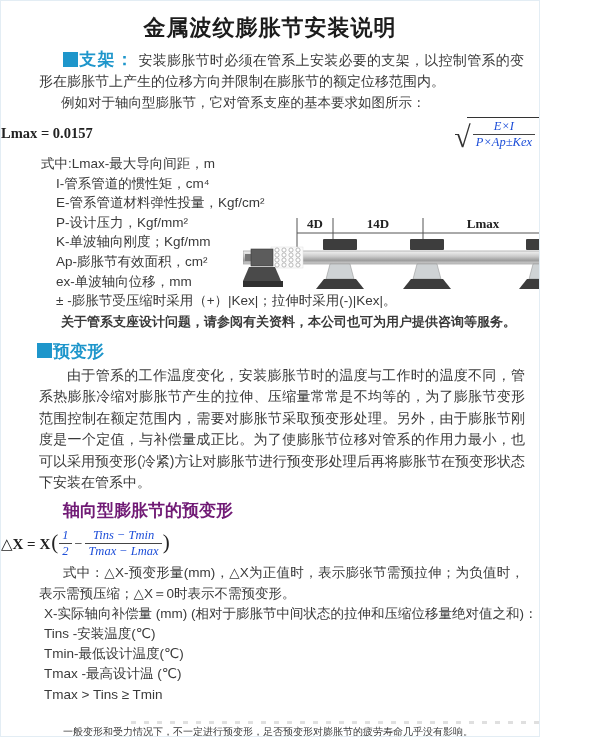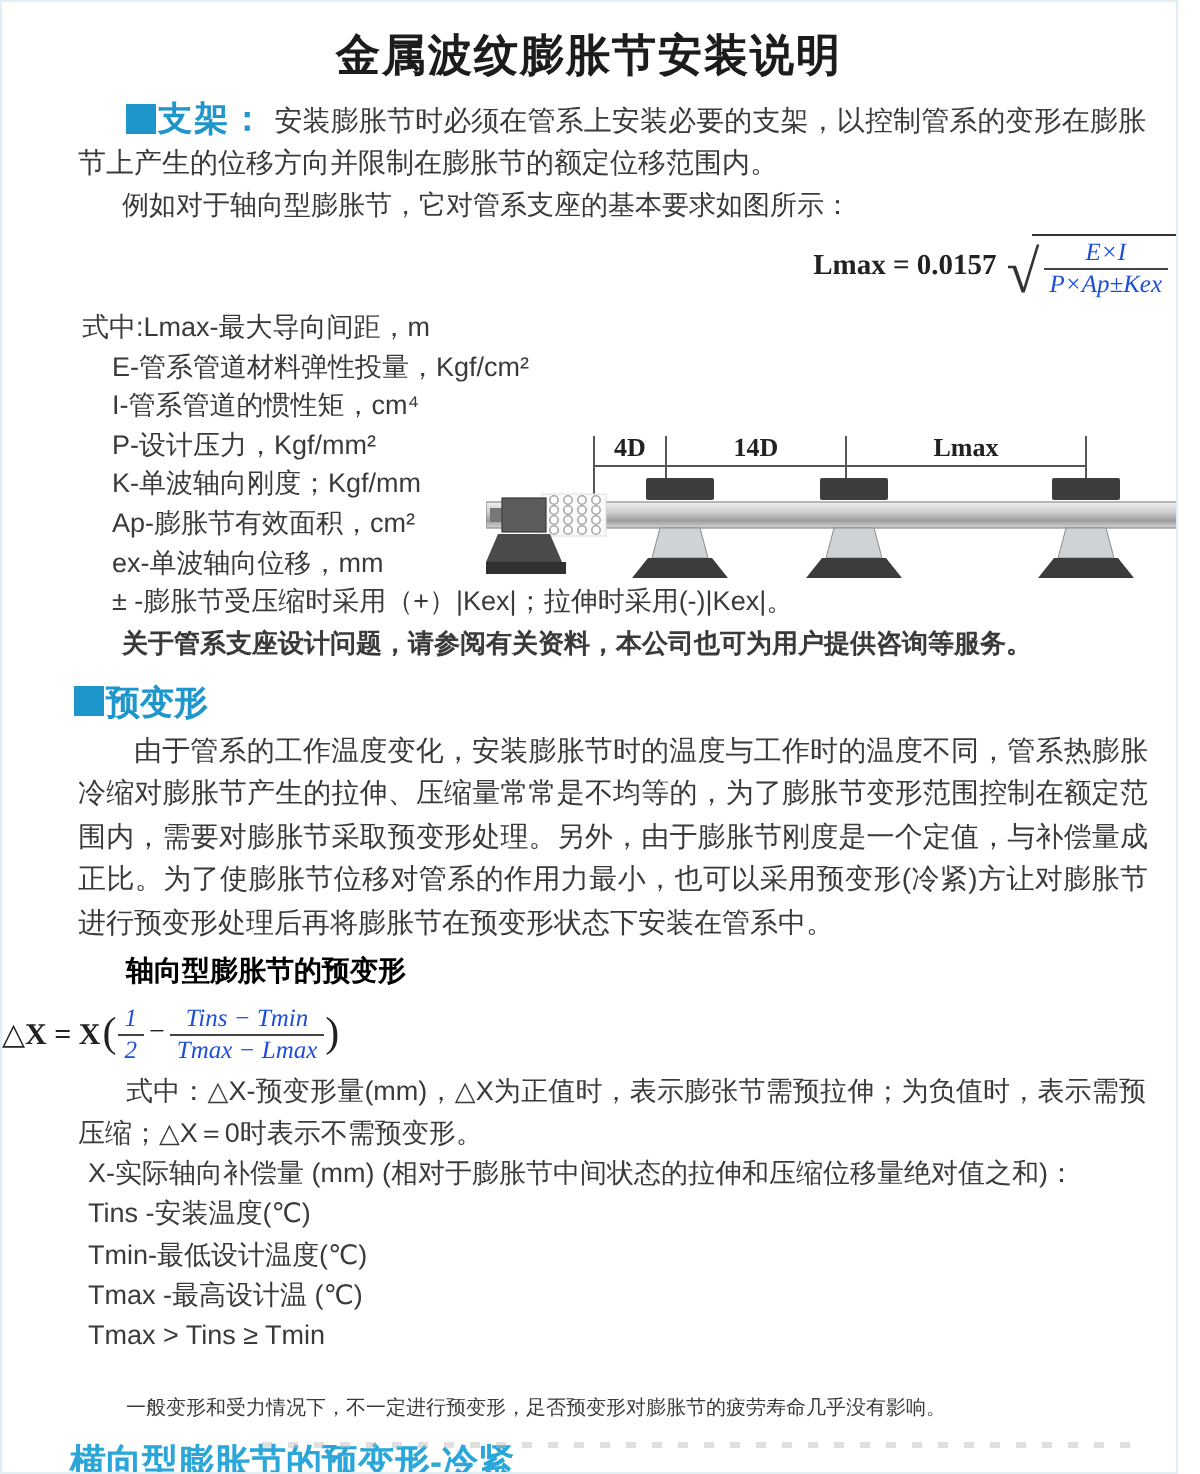--- a/index.html
+++ b/index.html
@@ -1,51 +1,51 @@
 <!DOCTYPE html>
 <html><head>
 <meta charset="utf-8">
 <style>
   html,body{margin:0;padding:0;background:#ffffff;}
   .page{
-    width:589px;height:737px;box-sizing:border-box;position:relative;overflow:hidden;
+    width:540px;height:737px;box-sizing:border-box;position:relative;overflow:hidden;
     background:#ffffff;border:1px solid #e3edf4;
     font-family:"Liberation Sans","DejaVu Sans",sans-serif;color:#3a3a3a;
   }
   .title{
     text-align:center;font-size:22px;font-weight:bold;color:#1c1c1c;
     margin:12px 0 6px;letter-spacing:1px;
   }
   .p-intro{margin:6px 15px 0 38px;font-size:14px;line-height:21px;text-align:justify;text-indent:24px;}
   .bullet-square{display:inline-block;width:15px;height:15px;background:#1e96cb;margin-right:1px;vertical-align:-2px;}
   .bullet-heading{color:#1e96cb;font-weight:bold;font-size:17px;letter-spacing:1px;}
   .p-example{margin:0 15px 0 60px;font-size:13.5px;line-height:21px;}
 
   
-  .lmax-formula{display:flex;justify-content:flex-end;align-items:center;margin:3px 0 1px;height:34px;
+  .lmax-formula{display:flex;justify-content:space-between;align-items:center;margin:3px 0 1px;height:34px;
     font-family:"Liberation Serif","DejaVu Serif",serif;color:#222;}
   .lmax-lhs{font-weight:bold;font-size:14.5px;margin-right:5px;}
   .sqrt{display:inline-flex;align-items:center;}
   .sqrt-glyph{font-size:30px;line-height:0.9;margin-right:-4px;transform:translateY(3px);color:#333;}
   .sqrt-content{border-top:1.6px solid #333;padding:1px 4px 0 6px;}
   .frac{display:inline-block;text-align:center;vertical-align:middle;
     font-family:"Liberation Serif","DejaVu Serif",serif;font-style:italic;font-size:12.5px;line-height:1.2;color:#1d4ed8;}
   .frac>span{display:block;padding:0 3px;}
   .frac .fnum{border-bottom:1px solid #444;}
 
   .var-list{margin:4px 0 0 40px;font-size:13.5px;}
   .var-list div{line-height:19.6px;}
   .var-indent{padding-left:15px;}
   .consult-note{margin:1px 15px 0 60px;font-size:13px;line-height:20px;font-weight:bold;}
 
   .sec-heading{margin:8px 0 2px 36px;font-size:17px;font-weight:bold;color:#1e96cb;}
   .sec-heading .bullet-square{vertical-align:-1px;}
   .sec-label{color:#1e96cb;}
   .pre-para{margin:2px 14px 0 38px;font-size:14px;line-height:21.5px;text-align:justify;text-indent:28px;}
-  .sub-heading{margin:5px 0 0 62px;font-size:14px;font-weight:bold;color:#000000;}
+  .sub-heading{margin:5px 0 0 62px;font-size:17px;font-weight:bold;color:#701a75;}
 
   .dx-formula{display:flex;justify-content:flex-start;align-items:center;margin:7px 0 3px;height:30px;color:#222;}
   .dx-prefix,.dy-prefix{font-weight:bold;font-size:15px;font-family:"Liberation Serif","DejaVu Serif",serif;}
   .big-paren{font-size:21px;font-family:"Liberation Serif","DejaVu Serif",serif;margin:0 1px;transform:translateY(-1px);}
   .op{font-size:14px;margin:0 3px;font-family:"Liberation Serif","DejaVu Serif",serif;}
 
   .explain{margin:2px 15px 0 38px;font-size:13.5px;line-height:21px;text-align:justify;text-indent:24px;}
   .axial-lines div{margin-left:43px;font-size:13.5px;line-height:20.2px;}
   .general-note{margin:17px 15px 0 62px;font-size:10px;line-height:20px;}
   .lat-heading{margin:4px 0 0 34px;font-size:18px;font-weight:bold;color:#2aa7d8;}
@@ -80,22 +80,22 @@
         <span class="frac">
           <span class="fnum">E×I</span>
           <span class="fden">P×Ap±Kex</span>
         </span>
       </span>
     </span>
   </div>
 
   <div class="var-list">
     <div>式中:Lmax-最大导向间距，m</div>
+    <div class="var-indent">I-管系管道的惯性矩，cm⁴</div>
     <div class="var-indent">E-管系管道材料弹性投量，Kgf/cm²</div>
-    <div class="var-indent">I-管系管道的惯性矩，cm⁴</div>
     <div class="var-indent">P-设计压力，Kgf/mm²</div>
     <div class="var-indent">K-单波轴向刚度；Kgf/mm</div>
     <div class="var-indent">Ap-膨胀节有效面积，cm²</div>
     <div class="var-indent">ex-单波轴向位移，mm</div>
     <div class="var-indent">± -膨胀节受压缩时采用（+）|Kex|；拉伸时采用(-)|Kex|。</div>
   </div>
 
   <div class="consult-note">关于管系支座设计问题，请参阅有关资料，本公司也可为用户提供咨询等服务。</div>
 
   <div class="diagram-wrap">

